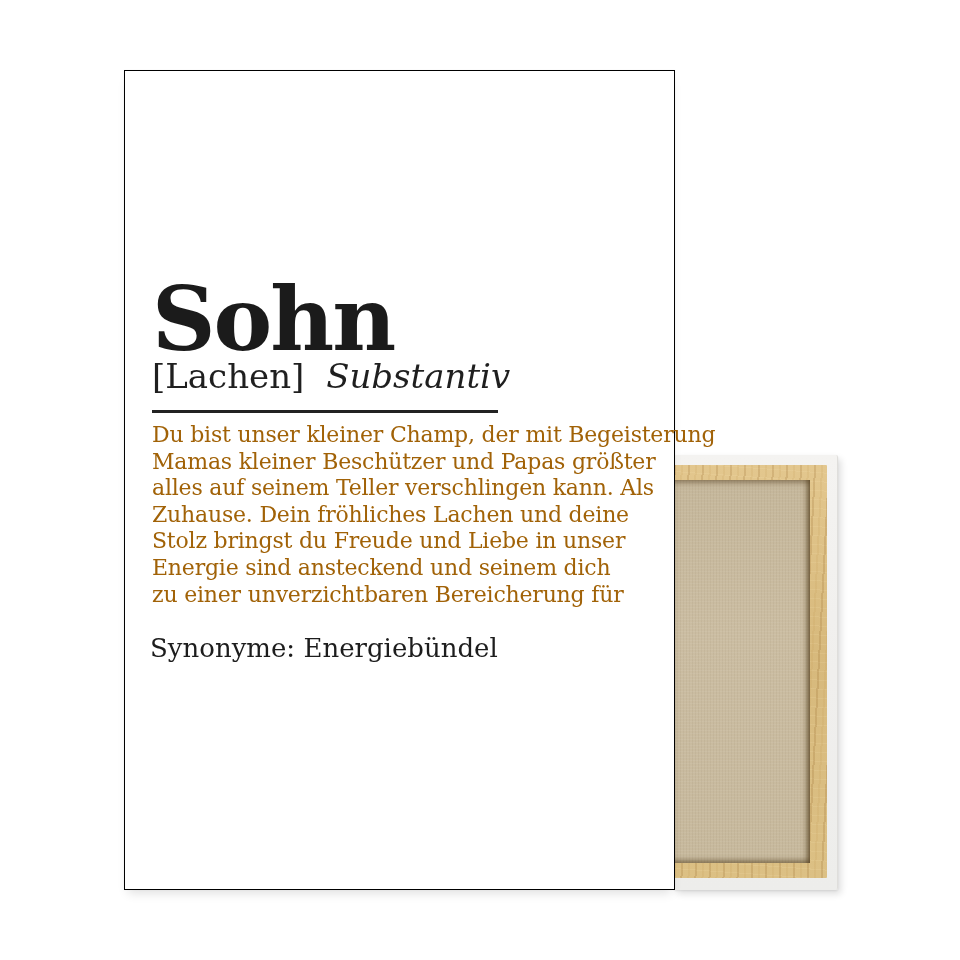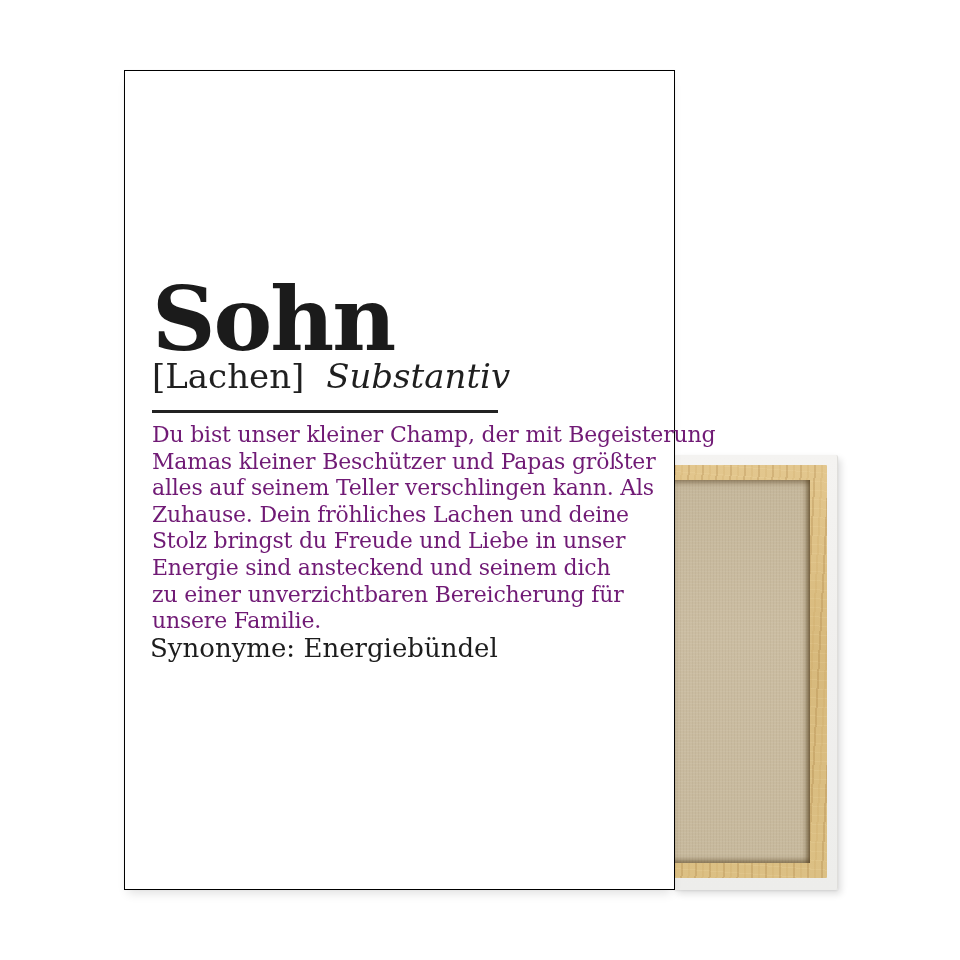--- a/index.html
+++ b/index.html
@@ -117,21 +117,21 @@
     height: 3px;
     background: #222222;
   }
   .poster-definition {
     position: absolute;
     left: 27px;
     top: 351px;
     font-size: 22px;
     line-height: 26.6px;
     letter-spacing: -0.2px;
-    color: #701a75;
+    color: #a16207;
   }
   .poster-definition .def-line {
     white-space: nowrap;
   }
   .poster-synonyms {
     position: absolute;
     left: 25px;
     top: 561px;
     font-size: 26px;
     line-height: 1.25;
@@ -162,21 +162,20 @@
     <div class="poster-divider"></div>
 
     <div class="poster-definition">
       <div class="def-line">Du bist unser kleiner Champ, der mit Begeisterung</div>
       <div class="def-line">Mamas kleiner Beschützer und Papas größter</div>
       <div class="def-line">alles auf seinem Teller verschlingen kann. Als</div>
       <div class="def-line">Zuhause. Dein fröhliches Lachen und deine</div>
       <div class="def-line">Stolz bringst du Freude und Liebe in unser</div>
       <div class="def-line">Energie sind ansteckend und seinem dich</div>
       <div class="def-line">zu einer unverzichtbaren Bereicherung für</div>
-      <div class="def-line">unsere Familie.</div>
     </div>
 
     <div class="poster-synonyms">
       <span>Synonyme:</span>
       <span>Energiebündel</span>
     </div>
 
   </div>
 
 </div>

